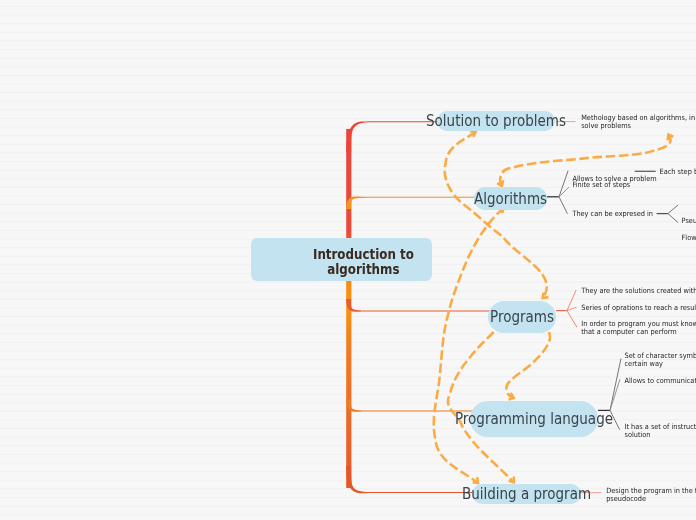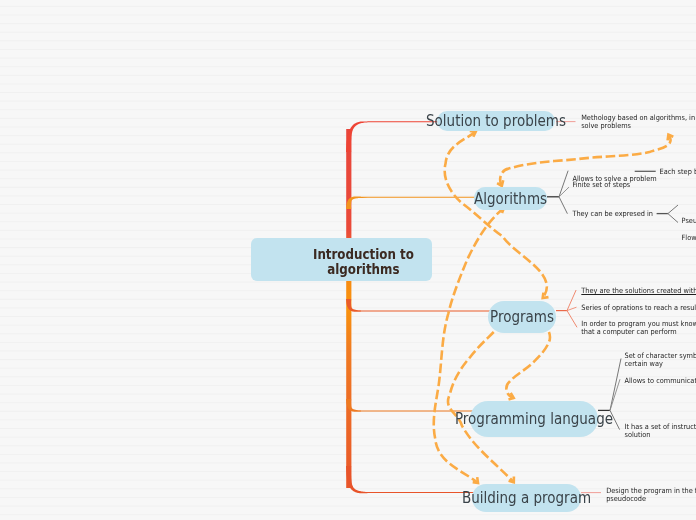--- a/index.html
+++ b/index.html
@@ -150,21 +150,21 @@
   <span>
     <span>Introduction to</span><br>
     <span>algorithms</span>
   </span>
 </div>
 
 <div class="node" style="left:437px;top:111px;width:118px;height:20px;">Solution to problems</div>
 <div class="node" style="left:474px;top:187px;width:73px;height:23px;">Algorithms</div>
 <div class="node" style="left:488px;top:301px;width:68px;height:32px;">Programs</div>
 <div class="node" style="left:470px;top:401px;width:128px;height:36px;">Programming language</div>
-<div class="node" style="left:472px;top:484px;width:109px;height:28px;">Building a program</div>
+<div class="node" style="left:472px;top:484px;width:109px;height:20px;">Building a program</div>
 
 <div class="leaf" style="left:581.2px;top:113.8px;">
   <div>Methology based on algorithms, in o</div>
   <div>solve problems</div>
 </div>
 
 <div class="leaf" style="left:572.4px;top:181px;">
   <div>Finite set of steps</div>
 </div>
 <div class="leaf" style="left:659.6px;top:167.5px;">
@@ -176,21 +176,21 @@
 <div class="leaf" style="left:572.4px;top:210.0px;">
   <div>They can be expresed in</div>
 </div>
 <div class="leaf" style="left:681.6px;top:201.9px;margin-top:32px;">
   <div>Flow</div>
 </div>
 <div class="leaf" style="left:681.6px;top:217.2px;">
   <div>Pseu</div>
 </div>
 
-<div class="leaf" style="left:581.3px;top:287.4px;text-decoration:underline;">
+<div class="leaf" style="left:581.3px;top:287.4px;">
   <div>They are the solutions created with</div>
 </div>
 <div class="leaf" style="left:581.3px;top:303.6px;">
   <div>Series of oprations to reach a resul</div>
 </div>
 <div class="leaf" style="left:581.3px;top:320.2px;">
   <div>In order to program you must know</div>
   <div>that a computer can perform</div>
 </div>
 

